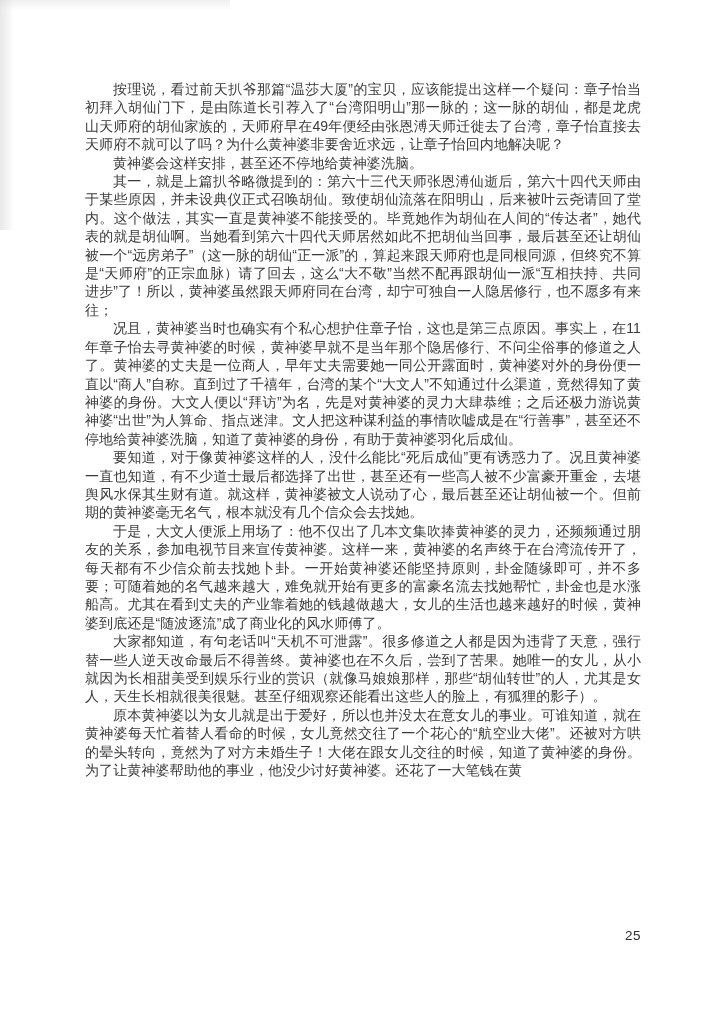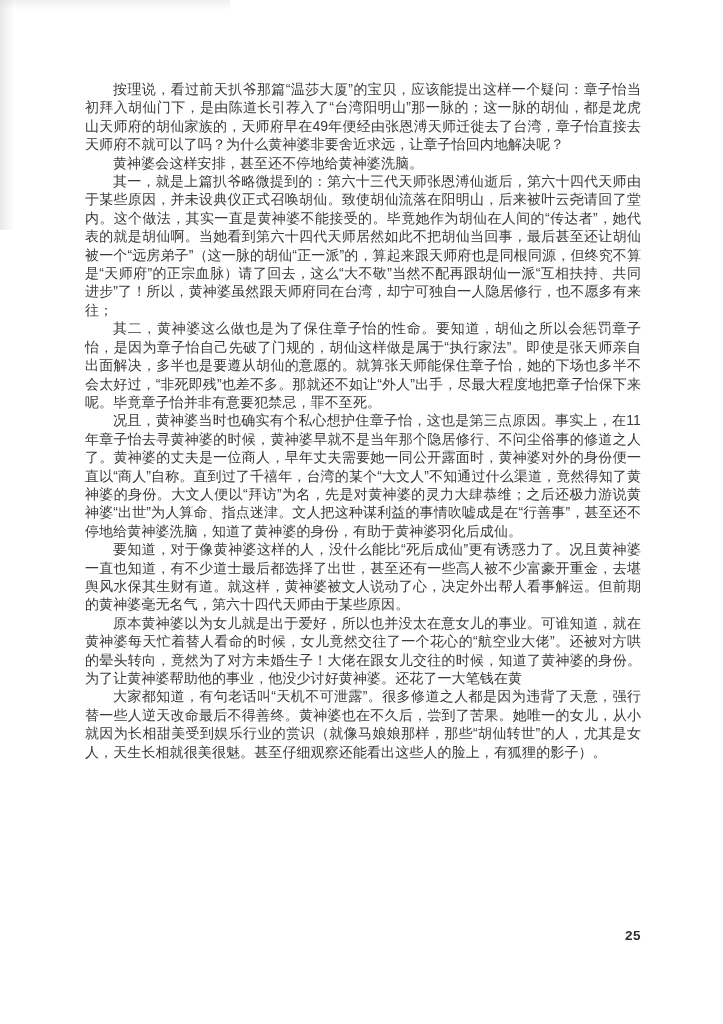--- a/index.html
+++ b/index.html
@@ -56,37 +56,37 @@
     text-indent: 2em;
     word-break: break-all;
   }
   .page-number {
     position: absolute;
     left: 85px;
     top: 928px;
     width: 556px;
     text-align: right;
     font-size: 13.5px;
-    font-weight: bold;
+    font-weight: normal;
     color: #2e2e2e;
     letter-spacing: 0.5px;
   }
 </style>
 </head>
 <body>
 
 <div class="page">
   <div class="scan-edge-left"></div>
   <div class="scan-edge-top"></div>
 
   <div class="text-block">
     <p>按理说，看过前天扒爷那篇“温莎大厦”的宝贝，应该能提出这样一个疑问：章子怡当初拜入胡仙门下，是由陈道长引荐入了“台湾阳明山”那一脉的；这一脉的胡仙，都是龙虎山天师府的胡仙家族的，天师府早在49年便经由张恩溥天师迁徙去了台湾，章子怡直接去天师府不就可以了吗？为什么黄神婆非要舍近求远，让章子怡回内地解决呢？</p>
     <p>黄神婆会这样安排，甚至还不停地给黄神婆洗脑。</p>
     <p>其一，就是上篇扒爷略微提到的：第六十三代天师张恩溥仙逝后，第六十四代天师由于某些原因，并未设典仪正式召唤胡仙。致使胡仙流落在阳明山，后来被叶云尧请回了堂内。这个做法，其实一直是黄神婆不能接受的。毕竟她作为胡仙在人间的“传达者”，她代表的就是胡仙啊。当她看到第六十四代天师居然如此不把胡仙当回事，最后甚至还让胡仙被一个“远房弟子”（这一脉的胡仙“正一派”的，算起来跟天师府也是同根同源，但终究不算是“天师府”的正宗血脉）请了回去，这么“大不敬”当然不配再跟胡仙一派“互相扶持、共同进步”了！所以，黄神婆虽然跟天师府同在台湾，却宁可独自一人隐居修行，也不愿多有来往；</p>
-    <p>其二，黄神婆这么做也是为了保住章子怡的性命。要知道，胡仙之所以会惩罚章子怡，是因为章子怡自己先破了门规的，胡仙这样做是属于“执行家法”。即使是张天师亲自出面解决，多半也是要遵从胡仙的意愿的。就算张天师能保住章子怡，她的下场也多半不会太好过，“非死即残”也差不多。那就还不如让“外人”出手，尽最大程度地把章子怡保下来呢。毕竟章子怡并非有意要犯禁忌，罪不至死。</p>
     <p>况且，黄神婆当时也确实有个私心想护住章子怡，这也是第三点原因。事实上，在11年章子怡去寻黄神婆的时候，黄神婆早就不是当年那个隐居修行、不问尘俗事的修道之人了。黄神婆的丈夫是一位商人，早年丈夫需要她一同公开露面时，黄神婆对外的身份便一直以“商人”自称。直到过了千禧年，台湾的某个“大文人”不知通过什么渠道，竟然得知了黄神婆的身份。大文人便以“拜访”为名，先是对黄神婆的灵力大肆恭维；之后还极力游说黄神婆“出世”为人算命、指点迷津。文人把这种谋利益的事情吹嘘成是在“行善事”，甚至还不停地给黄神婆洗脑，知道了黄神婆的身份，有助于黄神婆羽化后成仙。</p>
-    <p>要知道，对于像黄神婆这样的人，没什么能比“死后成仙”更有诱惑力了。况且黄神婆一直也知道，有不少道士最后都选择了出世，甚至还有一些高人被不少富豪开重金，去堪舆风水保其生财有道。就这样，黄神婆被文人说动了心，决定外出帮人看事解运。但前期的黄神婆毫无名气，第六十四代天师由于某些原因。</p>
+    <p>要知道，对于像黄神婆这样的人，没什么能比“死后成仙”更有诱惑力了。况且黄神婆一直也知道，有不少道士最后都选择了出世，甚至还有一些高人被不少富豪开重金，去堪舆风水保其生财有道。就这样，黄神婆被文人说动了心，最后甚至还让胡仙被一个。但前期的黄神婆毫无名气，根本就没有几个信众会去找她。</p>
+    <p>于是，大文人便派上用场了：他不仅出了几本文集吹捧黄神婆的灵力，还频频通过朋友的关系，参加电视节目来宣传黄神婆。这样一来，黄神婆的名声终于在台湾流传开了，每天都有不少信众前去找她卜卦。一开始黄神婆还能坚持原则，卦金随缘即可，并不多要；可随着她的名气越来越大，难免就开始有更多的富豪名流去找她帮忙，卦金也是水涨船高。尤其在看到丈夫的产业靠着她的钱越做越大，女儿的生活也越来越好的时候，黄神婆到底还是“随波逐流”成了商业化的风水师傅了。</p>
+    <p>大家都知道，有句老话叫“天机不可泄露”。很多修道之人都是因为违背了天意，强行替一些人逆天改命最后不得善终。黄神婆也在不久后，尝到了苦果。她唯一的女儿，从小就因为长相甜美受到娱乐行业的赏识（就像马娘娘那样，那些“胡仙转世”的人，尤其是女人，天生长相就很美很魅。甚至仔细观察还能看出这些人的脸上，有狐狸的影子）。</p>
     <p>原本黄神婆以为女儿就是出于爱好，所以也并没太在意女儿的事业。可谁知道，就在黄神婆每天忙着替人看命的时候，女儿竟然交往了一个花心的“航空业大佬”。还被对方哄的晕头转向，竟然为了对方未婚生子！大佬在跟女儿交往的时候，知道了黄神婆的身份。为了让黄神婆帮助他的事业，他没少讨好黄神婆。还花了一大笔钱在黄</p>
-    <p>大家都知道，有句老话叫“天机不可泄露”。很多修道之人都是因为违背了天意，强行替一些人逆天改命最后不得善终。黄神婆也在不久后，尝到了苦果。她唯一的女儿，从小就因为长相甜美受到娱乐行业的赏识（就像马娘娘那样，那些“胡仙转世”的人，尤其是女人，天生长相就很美很魅。甚至仔细观察还能看出这些人的脸上，有狐狸的影子）。</p>
   </div>
 
   <div class="page-number">25</div>
 </div>
 
 </body></html>

